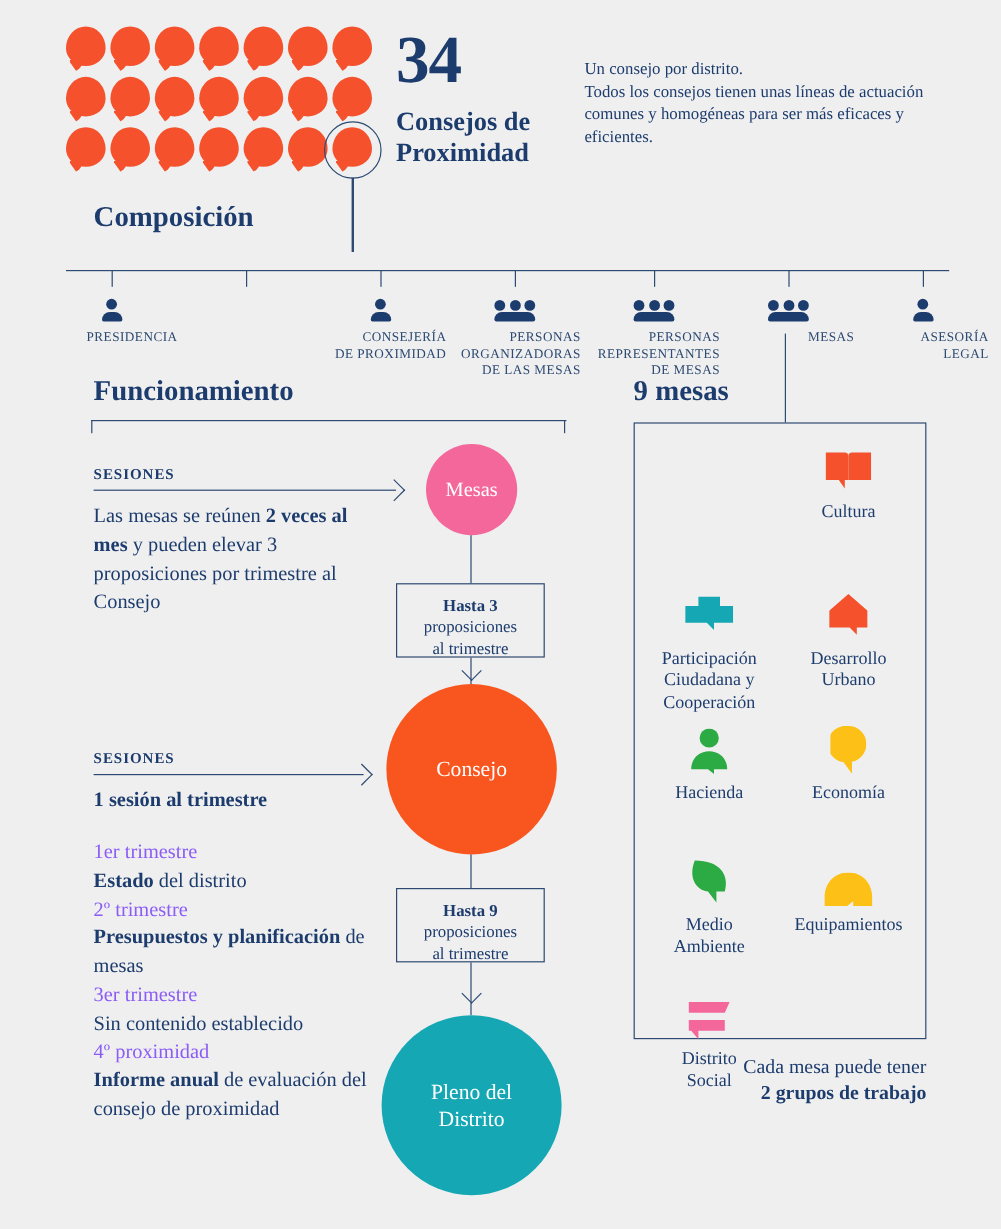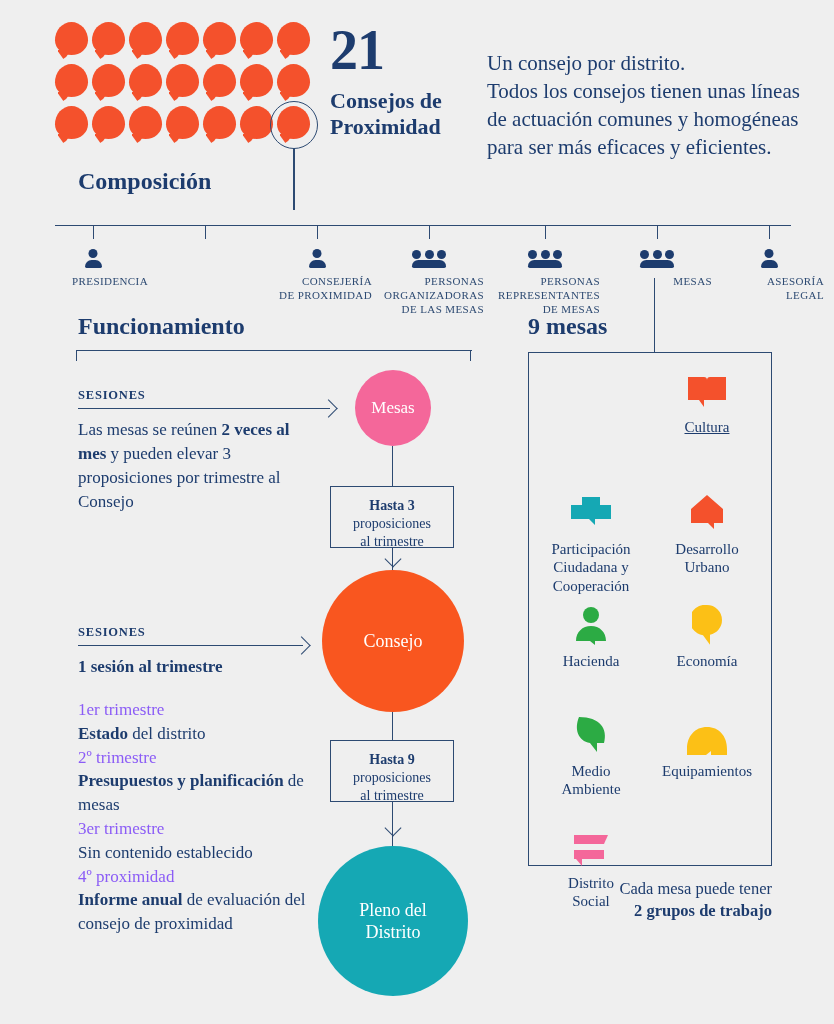--- a/index.html
+++ b/index.html
@@ -36,21 +36,21 @@
   
   #count-number{
     left:330px;top:22px;font-size:56px;font-weight:bold;
     line-height:1;letter-spacing:-1px;color:#1d3c6e;
   }
   #count-label{
     left:330px;top:88px;font-size:22px;font-weight:bold;
     line-height:1.18;color:#1d3c6e;width:150px;
   }
   #intro-paragraph{
-    left:487px;top:50px;width:320px;font-size:21px;
+    left:487px;top:50px;width:320px;font-size:14px;
     line-height:1.33;color:#1d3c6e;
   }
 
   
   #composicion-title{left:78px;top:168px;font-size:24px;font-weight:bold;}
   #stem-vertical{left:293px;top:148px;width:1.6px;height:62px;background:#2d4a72;}
 
   .hline{background:#2d4a72;height:1.4px;}
   .vline{background:#2d4a72;width:1.4px;}
 
@@ -132,21 +132,21 @@
       <div class="bubble" style="left: 37px; top: 84px;"></div>
       <div class="bubble" style="left: 74px; top: 84px;"></div>
       <div class="bubble" style="left: 111px; top: 84px;"></div>
       <div class="bubble" style="left: 148px; top: 84px;"></div>
       <div class="bubble" style="left: 185px; top: 84px;"></div>
       <div class="bubble" style="left: 222px; top: 84px;"></div>
     </div>
   <div class="abs" id="highlight-ring"></div>
   <div class="abs" id="stem-vertical"></div>
 
-  <div class="abs" id="count-number">21</div>
+  <div class="abs" id="count-number">34</div>
   <div class="abs" id="count-label" style="white-space:pre-line">Consejos de
 Proximidad</div>
   <div class="abs" id="intro-paragraph" style="white-space:pre-line">Un consejo por distrito.
 Todos los consejos tienen unas líneas de actuación comunes y homogéneas para ser más eficaces y eficientes.</div>
 
   <div class="abs" id="composicion-title">Composición</div>
   <div class="abs" id="composicion-row">
       <div class="hline" style="position: absolute; left: 17px; top: 0px; width: 736px;"></div>
       <div class="vline" style="position: absolute; left: 55px; top: 0px; height: 14px;"></div>
       <div class="comp-item" style="left: 0px;">
@@ -261,21 +261,21 @@
   <div class="flowbox" id="box-hasta9"><b>Hasta 9</b><div style="white-space: pre-line;">proposiciones
 al trimestre</div></div>
   <div class="connector" style="left:392px;top:802px;height:44px;"></div>
   <div class="down-arrow" style="left:387px;top:822px;"></div>
   <div class="circle" id="circle-pleno" style="white-space:pre-line">Pleno del
 Distrito</div>
 
   <div class="abs" id="mesas-connector"></div>
   <div class="abs" id="mesas-panel">
     <div class="mesa-grid" id="mesa-grid">
-        <div class="mesa-item" style="left: 124px; top: 18px; text-decoration: underline;">
+        <div class="mesa-item" style="left: 124px; top: 18px;">
           <div class="mesa-icon">
             <svg width="38" height="36" viewBox="0 0 38 36">
               <path d="M0 2 h16 c2 0 3 1 3 3 v20 h-3 v7 l-5 -7 H0 Z" fill="#f4512c"></path>
               <path d="M38 2 h-16 c-2 0 -3 1 -3 3 v20 h19 Z" fill="#f4512c"></path>
             </svg>
           </div>
           <div class="mesa-label">Cultura</div>
         </div>
         <div class="mesa-item" style="left: 8px; top: 140px;">
           <div class="mesa-icon">

